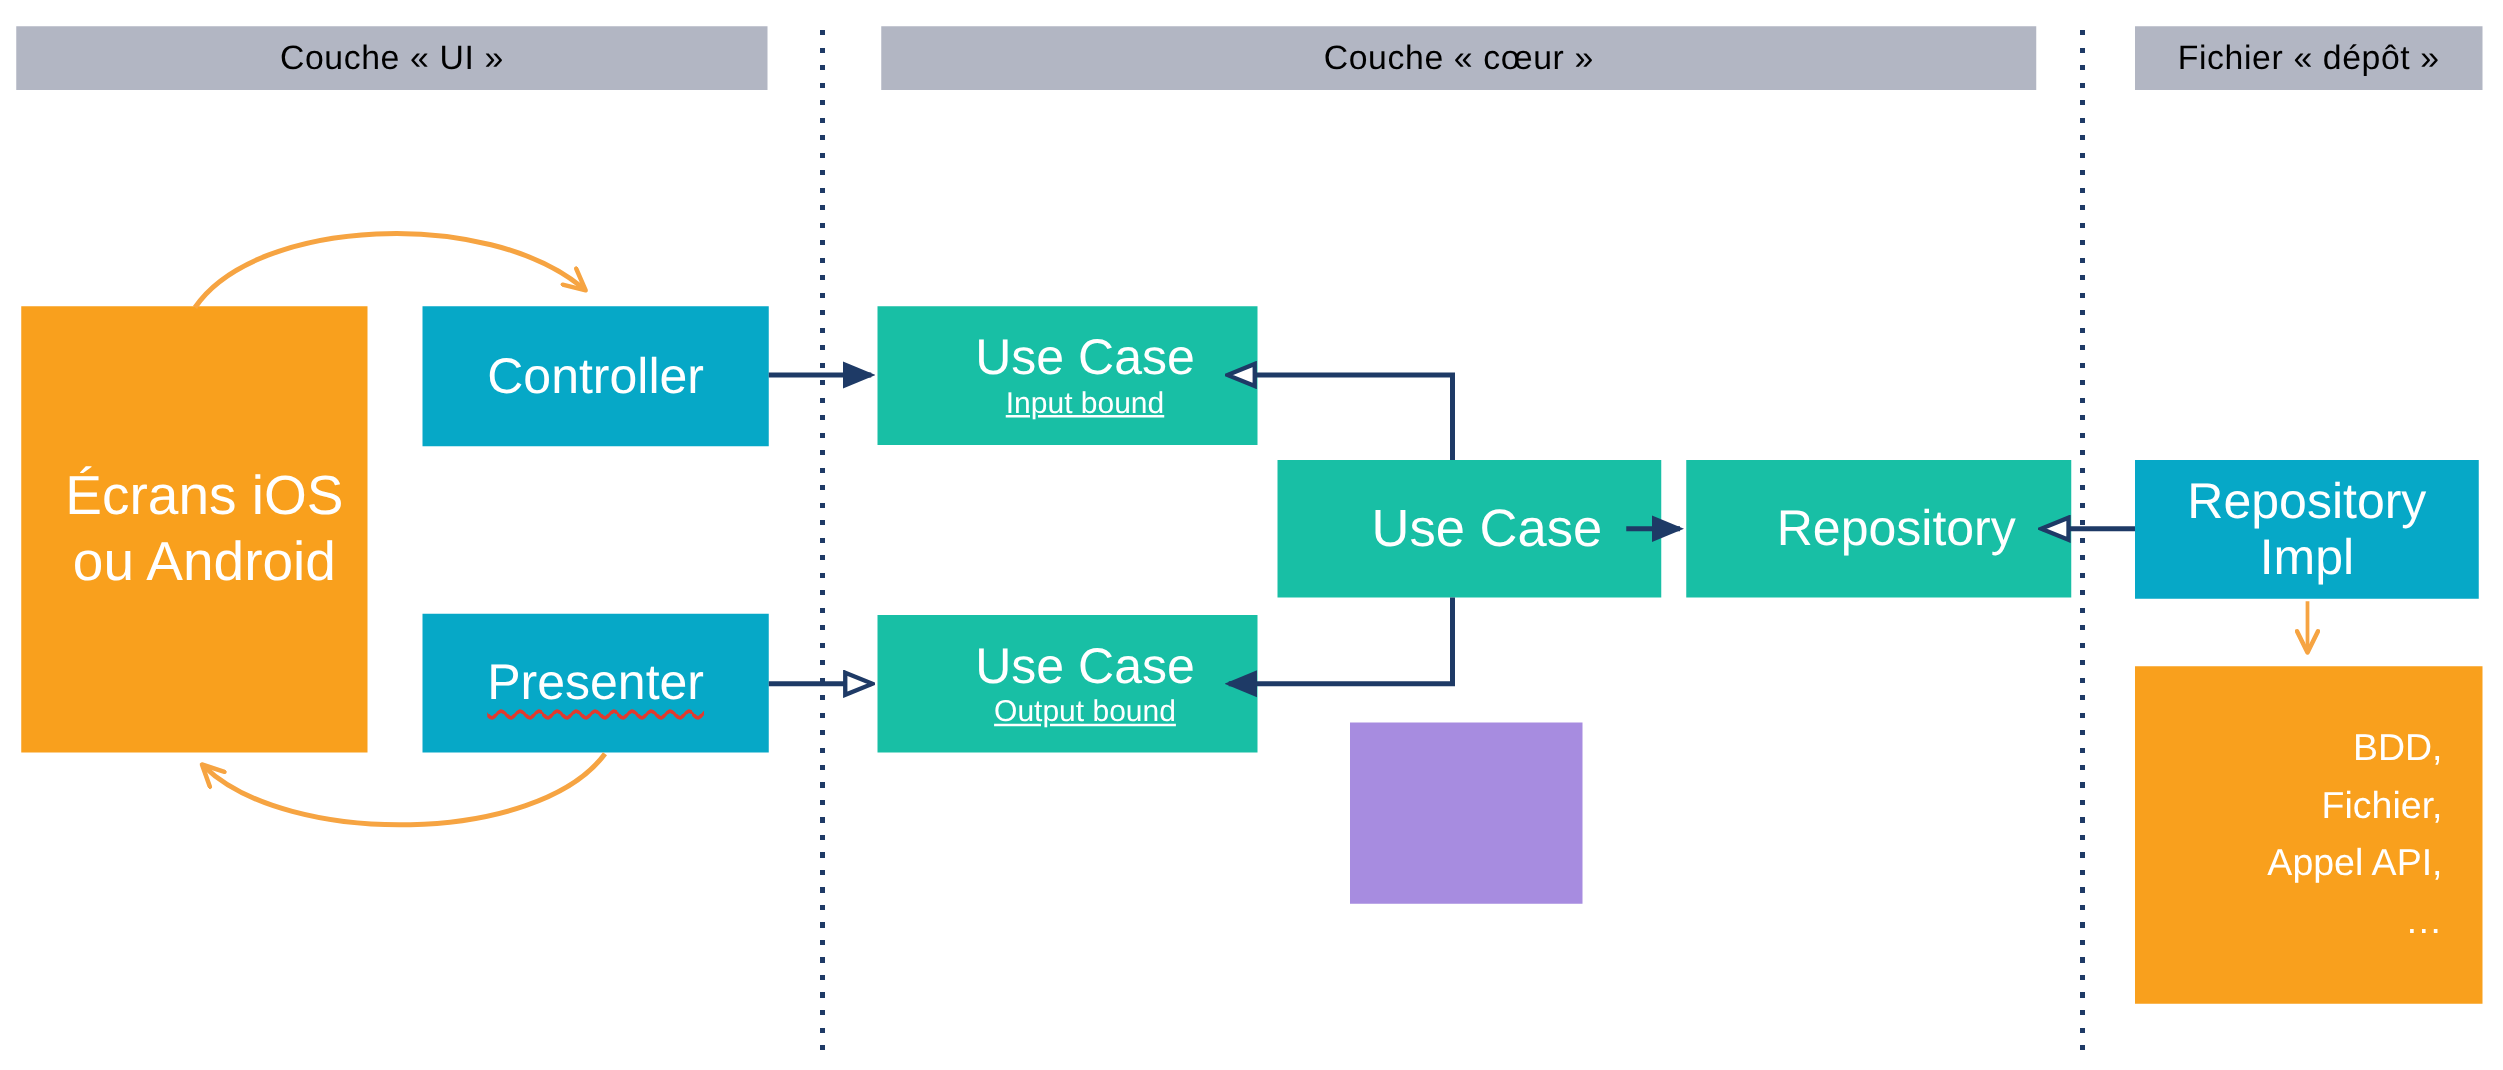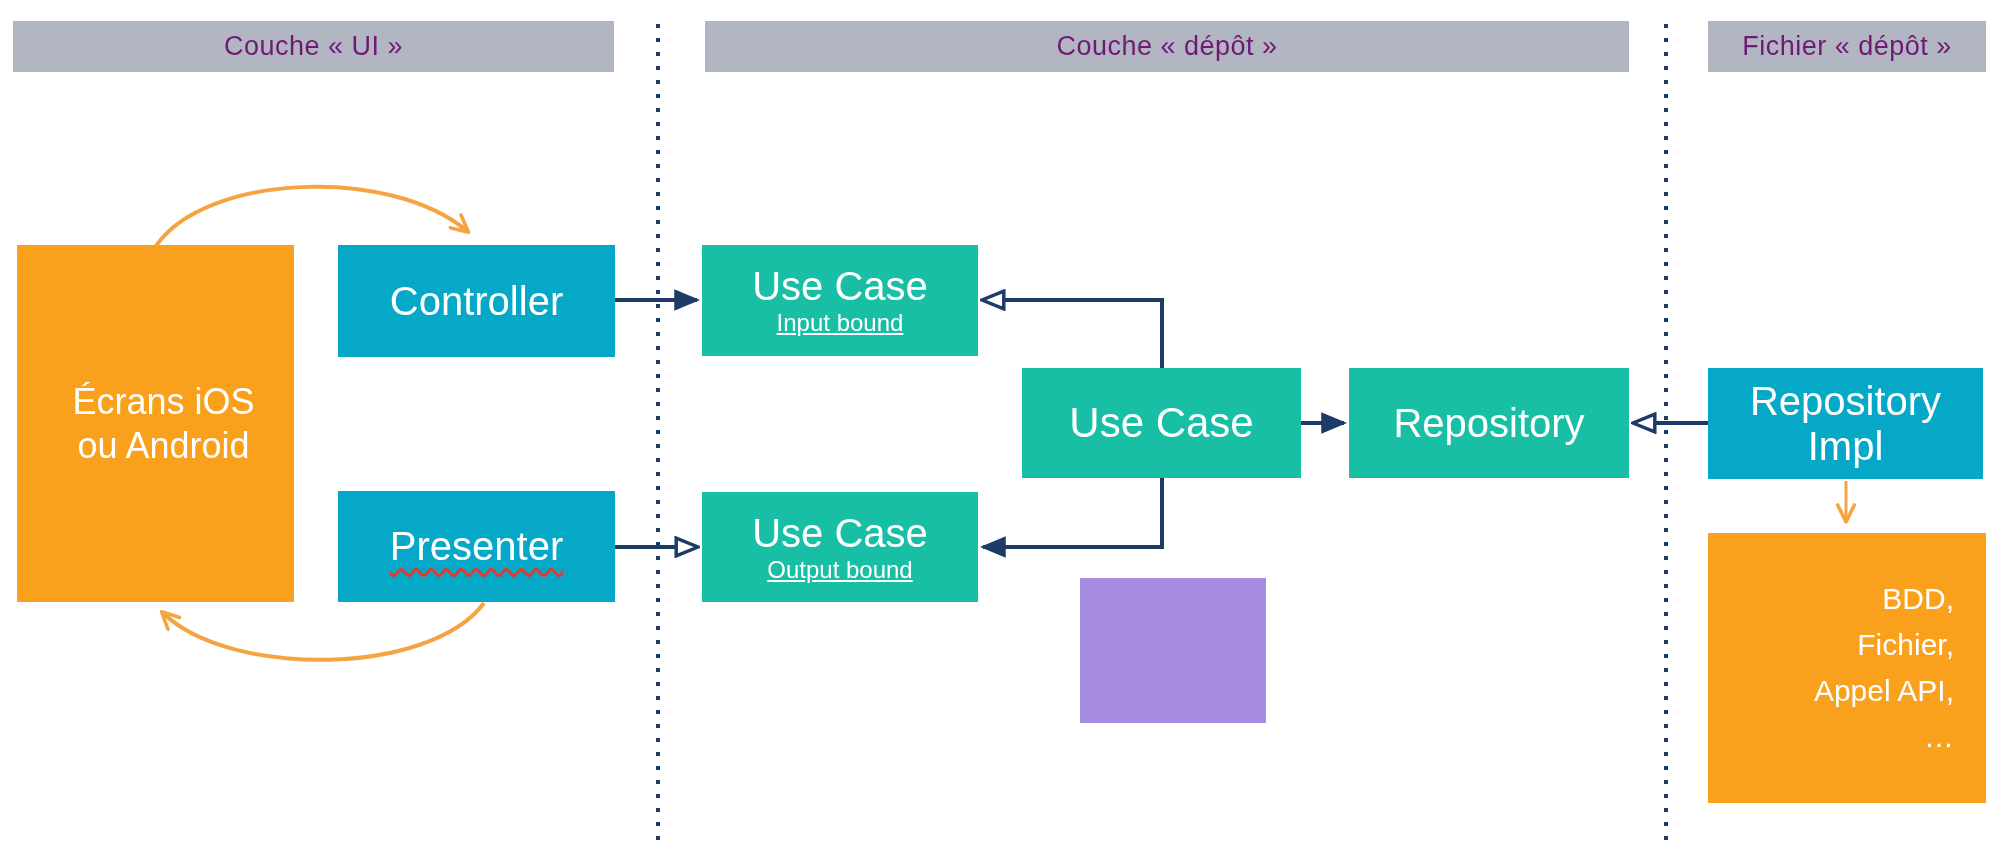--- a/index.html
+++ b/index.html
@@ -9,21 +9,21 @@
     height: 856px;
     background: #ffffff;
     font-family: "Liberation Sans", sans-serif;
     overflow: hidden;
   }
   .layer-bar {
     position: absolute;
     top: 21px;
     height: 51px;
     background: #B2B6C3;
-    color: #701a75;
+    color: #000000;
     font-size: 27px;
     letter-spacing: 0.5px;
     display: flex;
     align-items: center;
     justify-content: center;
   }
   .vline {
     position: absolute;
     top: 24px;
     width: 4px;
@@ -33,28 +33,28 @@
   .box {
     position: absolute;
     color: #ffffff;
     display: flex;
     flex-direction: column;
     align-items: center;
     justify-content: center;
     text-align: center;
   }
   .cyan   { background: #06A8C7; }
-  .teal   { background: #18BFA5; }
+  .teal   { background: #18BFA5; padding-left: 28px; }
   .orangebg { background: #F9A01D; }
   .purple-front { background: #8A5FD4; }
   .purple-back  { background: #A78CE0; }
   .title    { font-size: 40px; line-height: 1.12; }
   .title-lg { font-size: 42px; line-height: 1.1; }
   .subtitle { font-size: 24px; line-height: 1.15; text-decoration: underline; }
-  .screens-line { font-size: 36px; line-height: 1.2; margin-left: 16px; }
+  .screens-line { font-size: 44px; line-height: 1.2; margin-left: 16px; }
   .squiggle {
     text-decoration-line: underline;
     text-decoration-style: wavy;
     text-decoration-color: #E03A2F;
     text-decoration-thickness: 3px;
     text-underline-offset: 8px;
   }
   .datasources {
     align-items: flex-end;
     justify-content: center;
@@ -67,21 +67,21 @@
     left: 0; top: 0;
     pointer-events: none;
   }
 </style>
 </head>
 <body>
 
 <div class="stage">
 
   <div class="layer-bar" style="left:13px; width:601px;">Couche « UI »</div>
-  <div class="layer-bar" style="left:705px; width:924px;">Couche « dépôt »</div>
+  <div class="layer-bar" style="left:705px; width:924px;">Couche « cœur »</div>
   <div class="layer-bar" style="left:1708px; width:278px;">Fichier « dépôt »</div>
 
   <div class="vline" style="left:656px;"></div>
   <div class="vline" style="left:1664px;"></div>
 
   <div class="box orangebg" style="left:17px; top:245px; width:277px; height:357px;">
     <div class="screens-line">Écrans iOS</div>
     <div class="screens-line">ou Android</div>
   </div>
 

